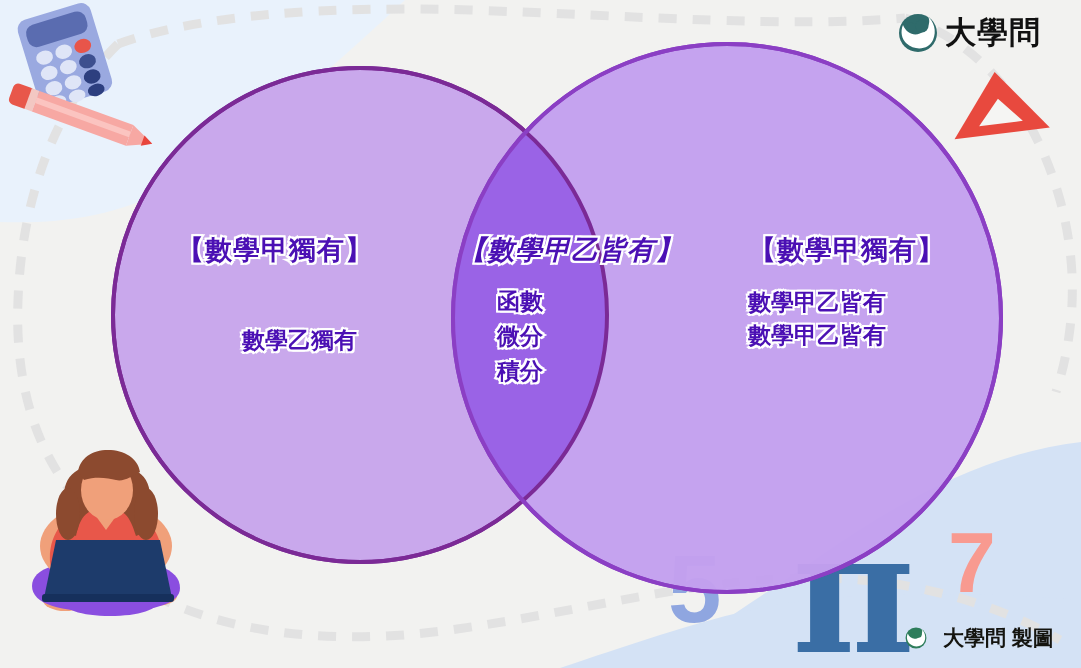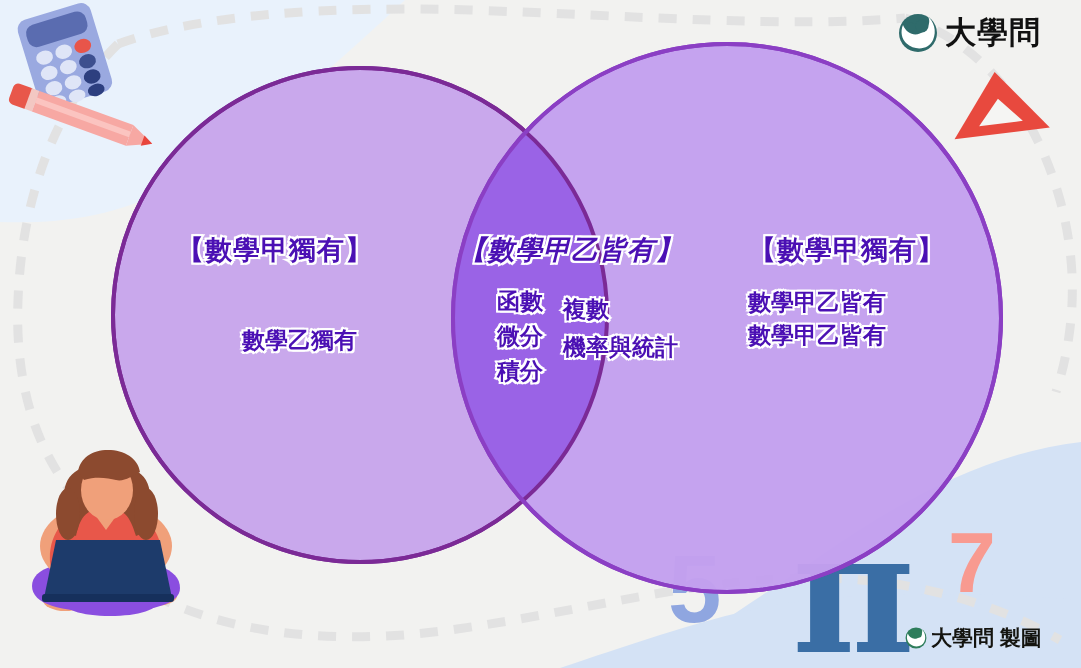--- a/index.html
+++ b/index.html
@@ -60,21 +60,21 @@
   #brand-mark{width:40px;height:40px;flex:0 0 auto;}
   #brand-text{
     font-size:31px;font-weight:bold;color:#111111;
     letter-spacing:1px;line-height:40px;white-space:nowrap;
     font-family:"Liberation Sans","DejaVu Sans",sans-serif;
   }
 
   
   #watermark{
     position:absolute;left:905px;top:627px;
-    display:flex;align-items:center;gap:4px;
+    display:flex;align-items:center;gap:16px;
   }
   #wm-mark{width:22px;height:22px;flex:0 0 auto;}
   #wm-text{
     font-size:21px;font-weight:bold;color:#14140f;
     letter-spacing:0px;line-height:22px;white-space:nowrap;
   }
 </style>
 </head>
 <body>
 
@@ -175,24 +175,20 @@
 
     <div class="venn-title" id="t-left">【數學甲獨有】</div>
     <div class="venn-item" id="i-left">數學乙獨有</div>
 
     <div class="venn-title" id="t-center">【數學甲乙皆有】</div>
     <div class="venn-item" id="i-center-a">
       <div>函數</div>
       <div>微分</div>
       <div>積分</div>
     </div>
-    <div class="venn-item" id="i-center-b">
-      <div>複數</div>
-      <div>機率與統計</div>
-    </div>
 
     <div class="venn-title" id="t-right">【數學甲獨有】</div>
     <div class="venn-item" id="i-right">
       <div>數學甲乙皆有</div>
       <div>數學甲乙皆有</div>
     </div>
   </div>
 
   <div id="brand">
     <svg id="brand-mark" viewBox="0 0 40 40">

